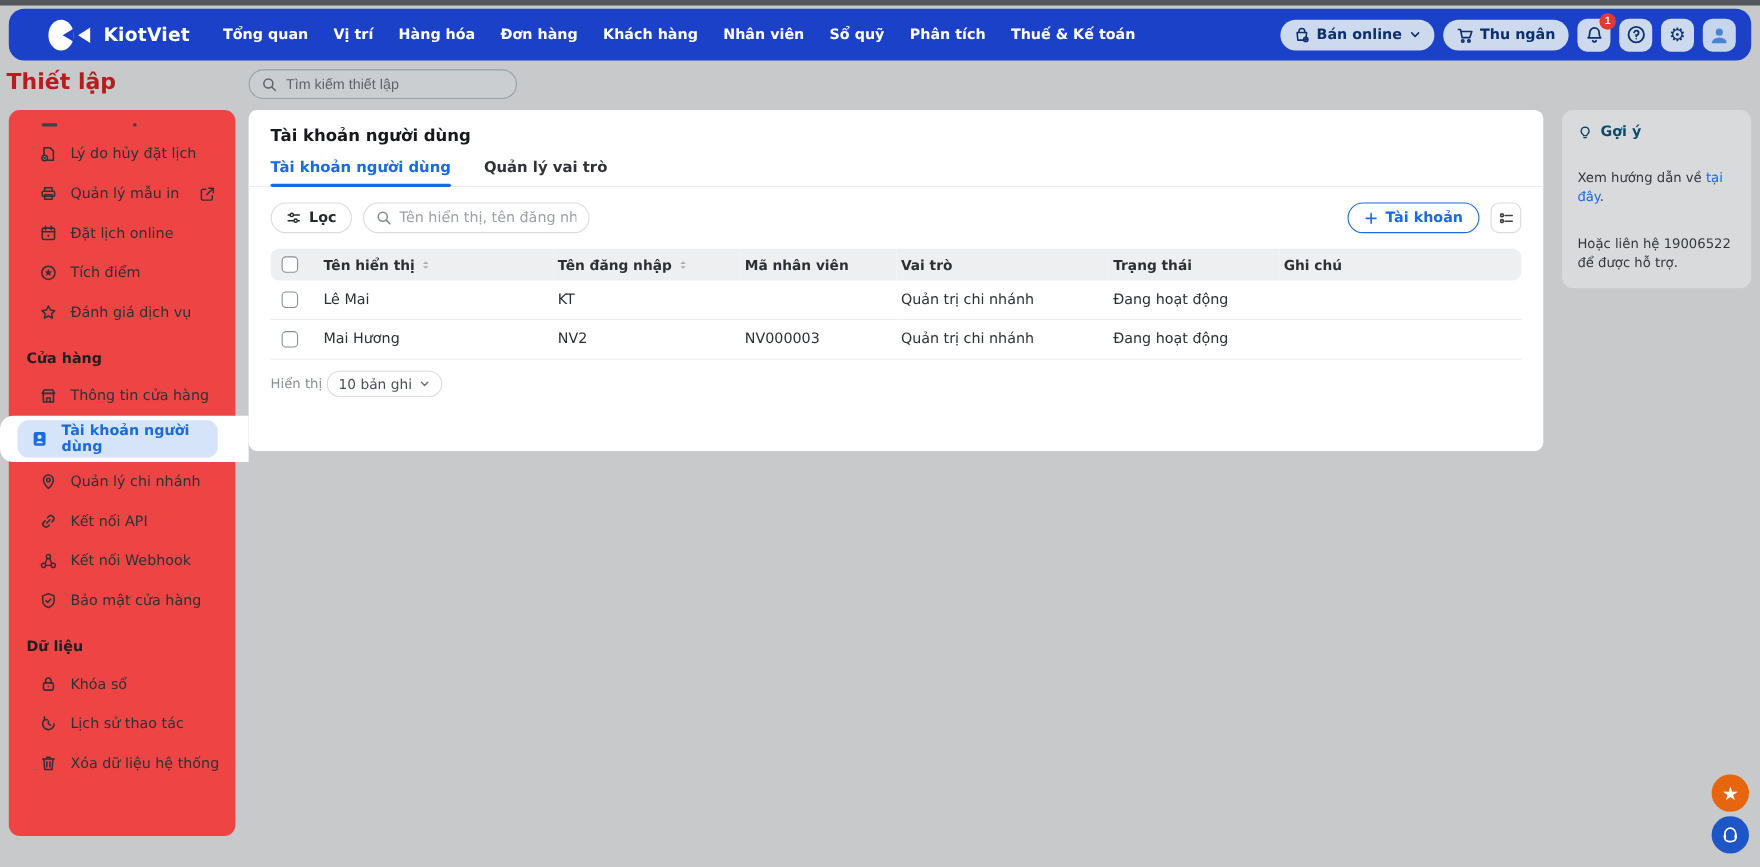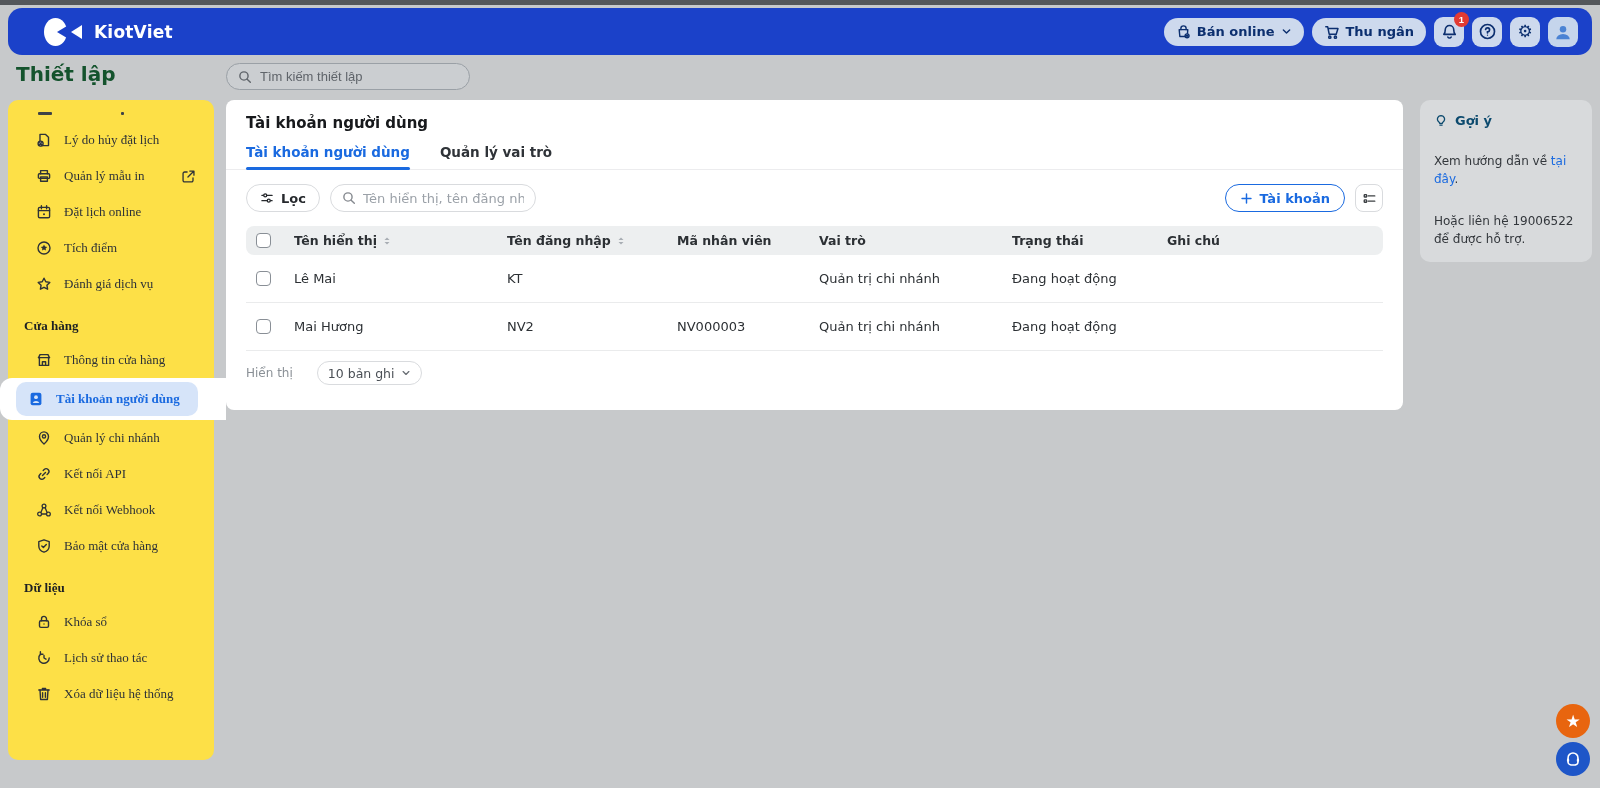--- a/index.html
+++ b/index.html
@@ -29,31 +29,31 @@
              display:flex; align-items:center; gap:6px; padding:0 12px; font-size:13px; font-weight:700;
              font-family:inherit; cursor:pointer; }
   .tb-ibtn { width:30px; height:30px; border-radius:9px; background:#cdd9ed; color:#0c2f6f; border:none;
              display:flex; align-items:center; justify-content:center; cursor:pointer; position:relative; }
   .badge { position:absolute; top:-5px; right:-5px; min-width:15px; height:15px; border-radius:8px;
            background:#e23a32; color:#fff; font-size:9.5px; font-weight:700; display:flex;
            align-items:center; justify-content:center; padding:0 3px; }
   .gear-glyph { font-size:17px; line-height:1; }
 
   
-  .page-title { position:absolute; left:16px; top:62px; font-size:20px; font-weight:800; color:#14532d; }
+  .page-title { position:absolute; left:6px; top:62px; font-size:20px; font-weight:800; color:#b91c1c; }
   .hdr-search { position:absolute; left:226px; top:63px; width:244px; height:27px; border:1px solid #9aa0a6;
                 border-radius:14px; background:#cbced1; display:flex; align-items:center; gap:8px; padding:0 11px;
                 color:#5f646a; }
   .hdr-search input { flex:1; border:none; outline:none; background:transparent; font-size:13px;
                       font-family:Liberation Sans, sans-serif; color:#3c4043; }
   .hdr-search input::placeholder { color:#5f646a; opacity:1; }
 
   
-  .sidebar { position:absolute; left:8px; top:100px; width:206px; height:660px; background:#fde047;
-             border-radius:10px; padding-top:8px;font-family:Liberation Serif, serif; }
+  .sidebar { position:absolute; left:8px; top:100px; width:206px; height:660px; background:#ef4444;
+             border-radius:10px; padding-top:8px; }
   .sb-frag { position:relative; height:14px; }
   .sb-frag i { position:absolute; background:#3f4347; height:3px; border-radius:1px; top:4px; }
   .sb-frag i.f1 { left:30px; width:14px; }
   .sb-frag i.f2 { left:113px; width:3px; }
   .sb-item { height:36px; display:flex; align-items:center; gap:12px; padding-left:28px; font-size:13px;
              color:#2e3237; cursor:pointer; }
   .sb-item .lbl { white-space:nowrap; }
   .sb-sec { margin-top:8px; height:32px; display:flex; align-items:center; padding-left:16px;
             font-size:13px; font-weight:700; color:#1d2023; }
   .sb-ext { margin-left:auto; margin-right:18px; color:#2e3237; }
@@ -85,26 +85,26 @@
              display:flex; align-items:center; gap:7px; padding:0 14px; font-size:13px; font-weight:600;
              font-family:inherit; cursor:pointer; }
   .btn-cols { width:28px; height:28px; border-radius:8px; border:1px solid #d9dbde; background:#fff;
               color:#3c4043; display:flex; align-items:center; justify-content:center; cursor:pointer; }
 
   table { width:1137px; margin:14px 20px 0; border-collapse:separate; border-spacing:0; table-layout:fixed; }
   th { height:29px; background:#edeff0; font-size:12.5px; font-weight:700; color:#2c3034; text-align:left;
        padding:0 4px; white-space:nowrap; }
   th:first-child { border-radius:8px 0 0 8px; padding-left:10px; }
   th:last-child { border-radius:0 8px 8px 0; }
-  td { height:48px; border-bottom:1px solid #eaebec; font-size:13px; color:#2c3034; padding:0 4px; white-space:nowrap; }
+  td { height:36px; border-bottom:1px solid #eaebec; font-size:13px; color:#2c3034; padding:0 4px; white-space:nowrap; }
   td:first-child { padding-left:10px; }
   .cb { width:15px; height:15px; border:1.5px solid #898f96; border-radius:4px; background:#fff; cursor:pointer; }
   .sort { margin-left:5px; vertical-align:-1px; }
   .info-ic { margin-left:6px; vertical-align:-2px; cursor:pointer; }
-  .tfooter { margin:10px 20px 0; display:flex; align-items:center; gap:24px; }
+  .tfooter { margin:10px 20px 0; display:flex; align-items:center; gap:4px; }
   .tfooter .lab { font-size:12px; color:#8a9096; }
   .psize { height:24px; border-radius:12px; border:1px solid #d9dbde; background:#fff; color:#4a4f55;
            display:flex; align-items:center; gap:6px; padding:0 10px; font-size:12.5px; font-family:inherit; cursor:pointer; }
 
   
   .hint { position:absolute; left:1420px; top:100px; width:172px; background:#d8dadc; border-radius:10px;
           padding:13px 14px 14px; }
   .hint-head { display:flex; align-items:flex-end; gap:7px; color:#0c4a6e; font-size:13px; font-weight:700; }
   .hint p { margin-top:24px; font-size:12px; color:#33373c; line-height:1.5; }
   .hint a { color:#1a6ae0; text-decoration:none; cursor:pointer; }
@@ -122,20 +122,31 @@
 
 <header class="topbar">
   <div class="brand">
     <span class="logo">
       <span class="logo-blob"></span>
         <span class="logo-notch"></span>
         <span class="logo-tri"></span>
     </span>
     <span class="brand-name">KiotViet</span>
   </div>
+  <ul class="nav">
+    <li>Tổng quan</li>
+    <li>Vị trí</li>
+    <li>Hàng hóa</li>
+    <li>Đơn hàng</li>
+    <li>Khách hàng</li>
+    <li>Nhân viên</li>
+    <li>Sổ quỹ</li>
+    <li>Phân tích</li>
+    <li>Thuế &amp; Kế toán</li>
+  </ul>
   <div class="tb-right">
     <button class="tb-pill">
       <svg class="ic" width="15" height="15" viewBox="0 0 16 16" fill="none" stroke="currentColor" stroke-width="1.5" stroke-linecap="round" stroke-linejoin="round">
         <path d="M5.2 6V4.8a2.8 2.8 0 0 1 5.6 0V6"></path>
           <path d="M3.4 6h9.2l-.7 7.3H4.1z"></path>
         <circle cx="11.8" cy="12.6" r="2.1" fill="#cdd9ed"></circle>
           <path d="M11.8 11.7v1.8M10.9 12.6h1.8"></path>
       </svg>
       <span>Bán online</span>
       <svg class="ic" width="11" height="11" viewBox="0 0 14 14" fill="none" stroke="currentColor" stroke-width="1.8" stroke-linecap="round" stroke-linejoin="round">

